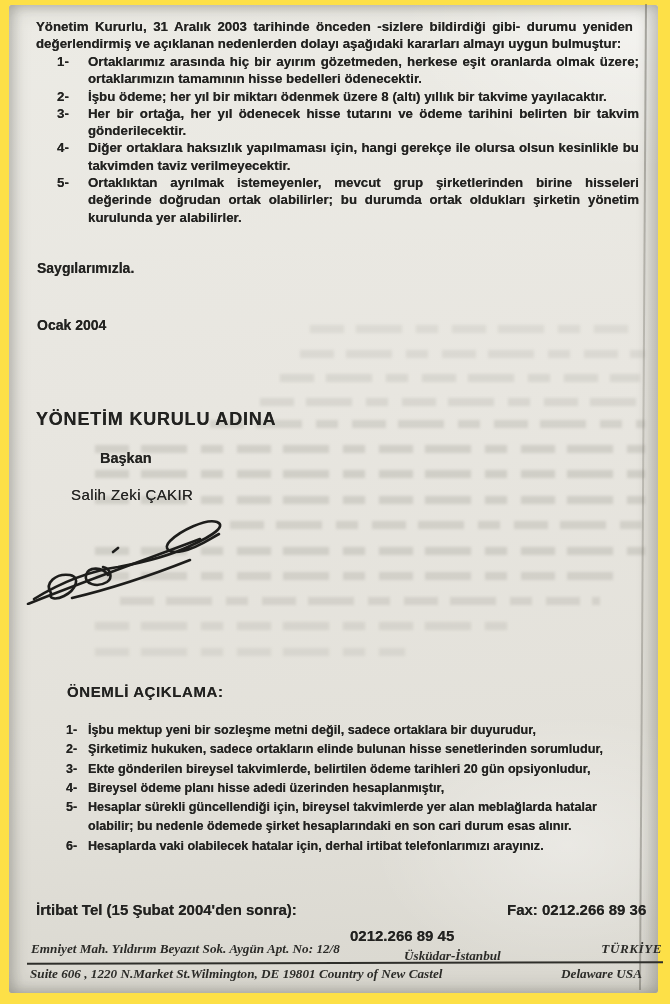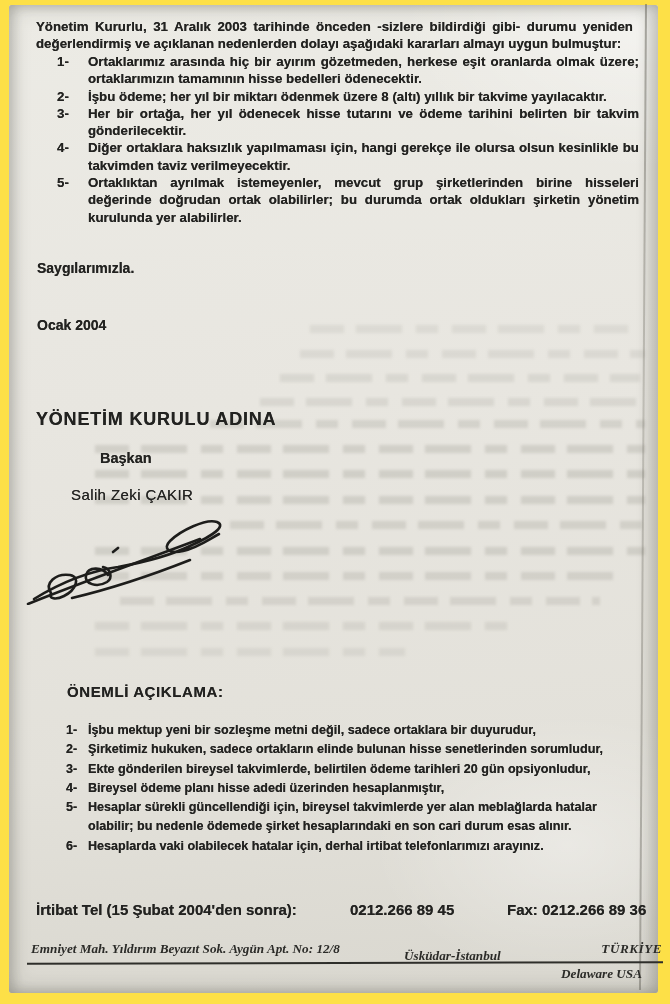--- a/index.html
+++ b/index.html
@@ -51,21 +51,21 @@
   .notes-list{left:66px;top:721px;width:577px;}
   .note{
     display:flex;
     font-size:12.6px;line-height:19.3px;font-weight:600;
   }
   .note .num{flex:0 0 22px;}
   .note .txt{flex:1;}
 
   .contact{top:901px;font-size:15px;font-weight:600;}
   .contact-label{left:36px;}
-  .contact-phone{left:350px;}
+  .contact-phone{left:350px;margin-top:26px;}
   .contact-fax{left:507px;}
 
   .footer{font-family:"Liberation Serif","DejaVu Serif",serif;font-style:italic;font-weight:600;color:#2b2b28;}
   .footer-row1{top:941px;font-size:13.2px;}
   .footer-row2{top:966px;font-size:13.2px;}
   .f-addr-tr{left:31px;}
   .f-city-tr{left:404px;margin-top:7px;}
   .f-country-tr{left:588px;width:74px;text-align:right;letter-spacing:.5px;}
   .f-addr-us{left:30px;}
   .f-country-us{left:561px;}
@@ -187,14 +187,15 @@
   </div>
 
   <div class="contact contact-label abs ink">İrtibat Tel (15 Şubat 2004'den sonra):</div>
   <div class="contact contact-phone abs ink">0212.266 89 45</div>
   <div class="contact contact-fax abs ink">Fax: 0212.266 89 36</div>
 
   <div class="footer footer-row1 f-addr-tr abs">Emniyet Mah. Yıldırım Beyazıt Sok. Aygün Apt. No: 12/8</div>
   <div class="footer footer-row1 f-city-tr abs">Üsküdar-İstanbul</div>
   <div class="footer footer-row1 f-country-tr abs">TÜRKİYE</div>
   <div class="footer-rule abs"></div>
+  <div class="footer footer-row2 f-addr-us abs">Suite 606 , 1220 N.Market St.Wilmington, DE 19801  Country of New Castel</div>
   <div class="footer footer-row2 f-country-us abs">Delaware USA</div>
 </div>
 
 </body></html>

